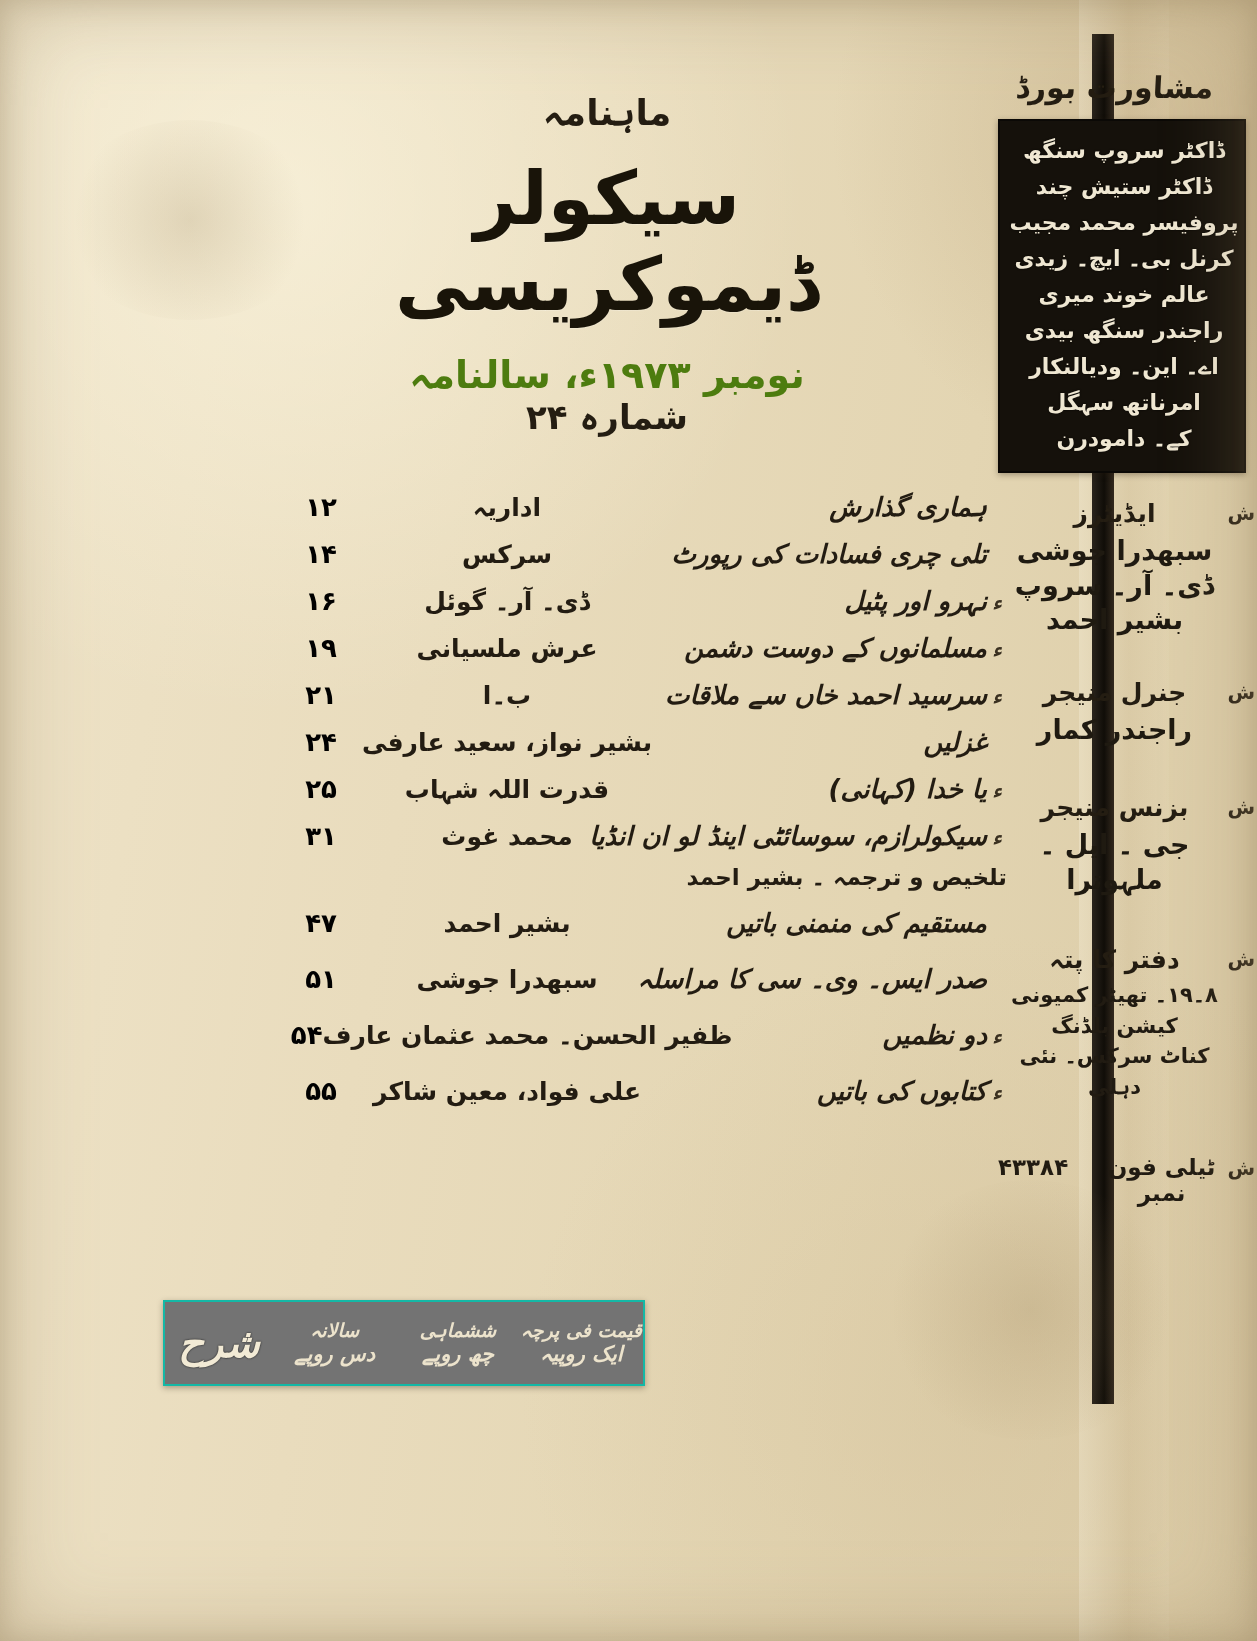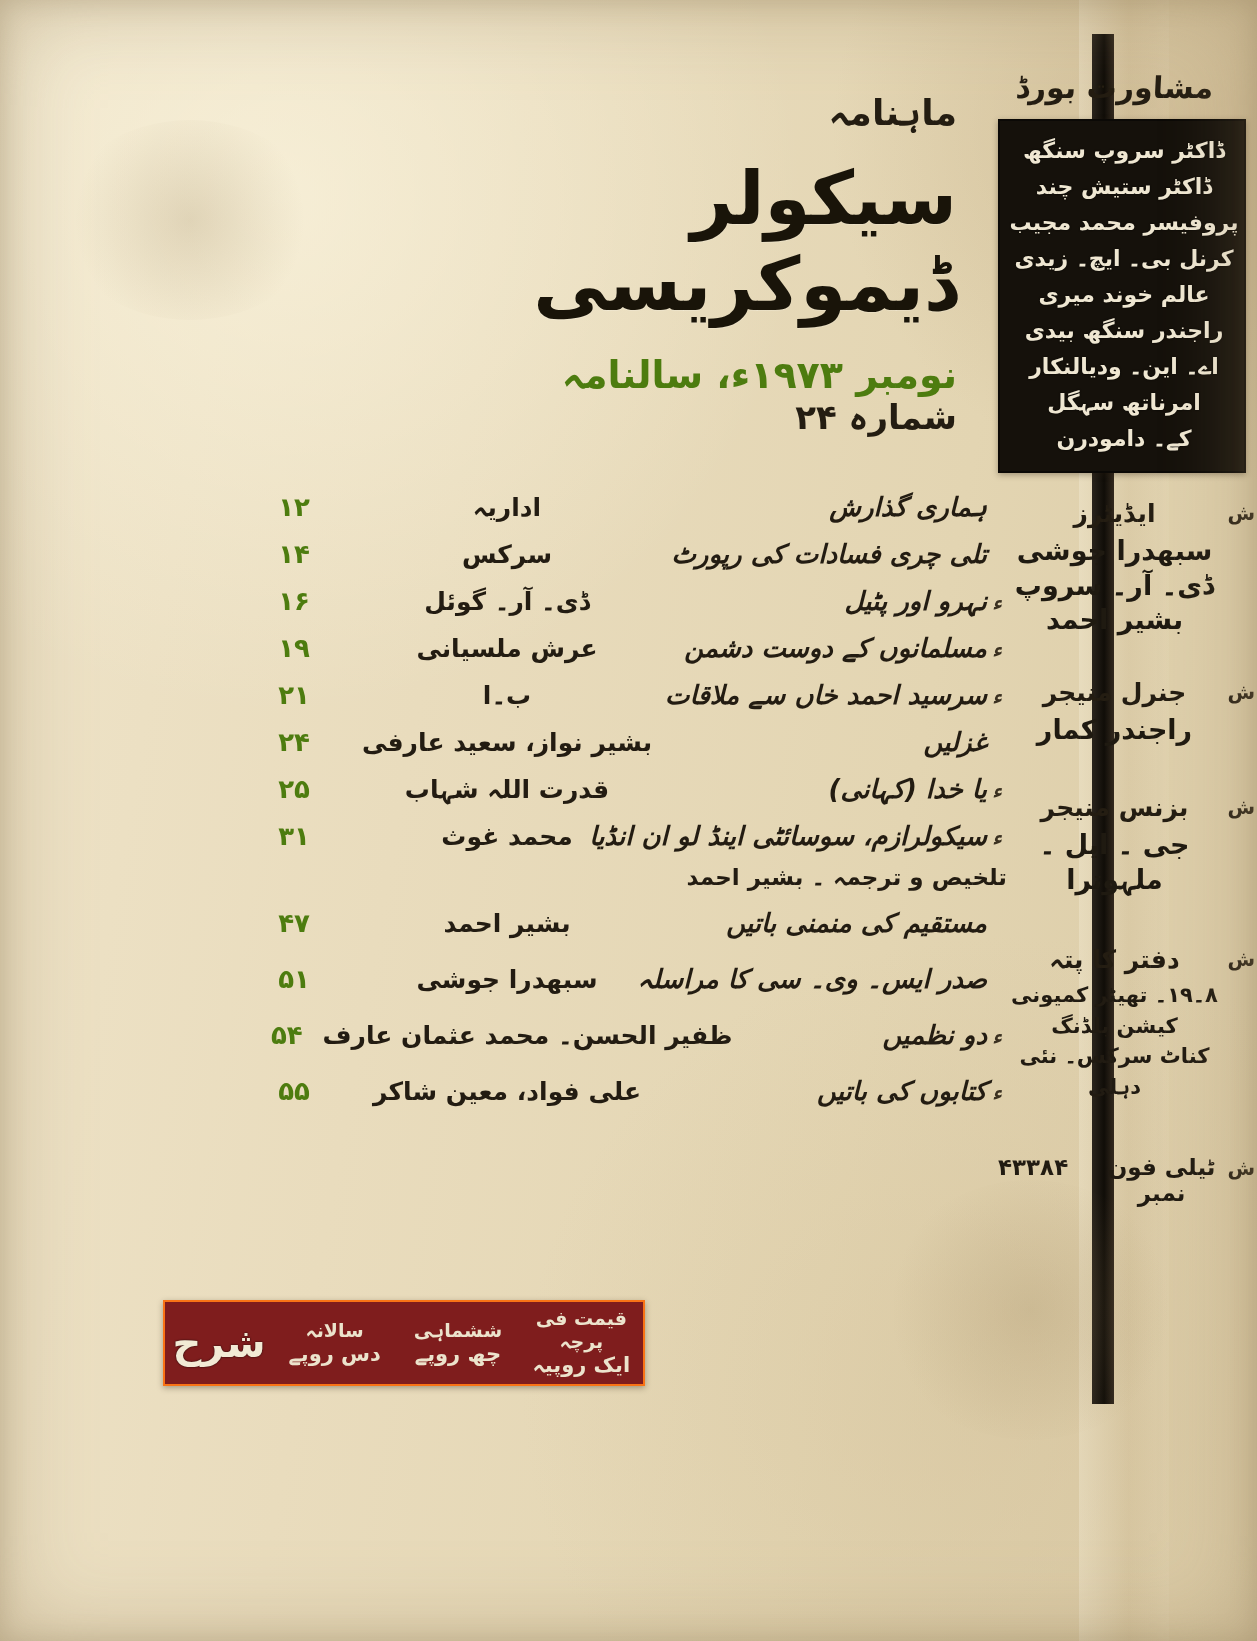--- a/index.html
+++ b/index.html
@@ -74,21 +74,21 @@
     font-size:27px;font-weight:600;color:#1f1a11;
     line-height:1.28;
   }
   .rc-addr{font-size:21px;font-weight:600;color:#211b12;line-height:1.45;}
   .rc-phone{font-size:23px;font-weight:600;color:#211b12;}
   .rc-inline{display:flex;justify-content:center;gap:24px;align-items:baseline;}
 
   
   .masthead{
     position:absolute;top:92px;right:300px;width:700px;
-    direction:rtl;
+    text-align:center;direction:rtl;
   }
   .mh-monthly{font-size:36px;font-weight:600;color:#241d12;letter-spacing:1px;}
   .mh-title{
     font-size:74px;font-weight:700;color:#191409;
     margin:22px 0 26px 0;letter-spacing:2px;
     text-shadow:0 1px 0 rgba(255,255,255,.18);
   }
   .mh-date{font-size:38px;font-weight:600;color:#4d7c0f;margin-bottom:0;}
   .mh-issue{font-size:34px;font-weight:600;color:#241d12;}
 
@@ -106,41 +106,41 @@
     font-size:26px;font-weight:600;color:#231c12;
     white-space:nowrap;
     font-style:italic;
   }
   .c-author{
     flex:1;text-align:center;
     font-size:25px;font-weight:600;color:#231c12;
     white-space:nowrap;
   }
   .c-page{
-    width:86px;text-align:center;
-    font-size:26px;font-weight:600;color:#4d7c0f;
+    width:86px;text-align:right;
+    font-size:26px;font-weight:600;color:#000000;
     padding-left:4px;
   }
   .row-mark{
     display:inline-block;width:20px;text-align:center;
     font-size:20px;color:#3a3020;
   }
   .toc-sub{
     text-align:right;font-size:23px;font-weight:600;
     color:#231c12;margin:-4px 0 18px 0;padding-left:120px;
   }
   .toc-row.tall{margin-bottom:26px;}
 
   
   .price-box{
     position:absolute;left:163px;top:1300px;
     width:478px;height:82px;
-    background:#7f1d1d;border:2px solid #f97316;
+    background:#737373;border:2px solid #14b8a6;
     display:flex;flex-direction:row-reverse;align-items:center;
-    direction:rtl;box-shadow:0 2px 6px rgba(40,30,15,.35);
+    direction:rtl;box-shadow:0 2px 6px rgba(40,30,15,.35);font-style:italic;
   }
   .pb-label{
     width:108px;text-align:center;
     color:#f2ead5;font-size:40px;font-weight:700;
     text-shadow:0 0 2px rgba(0,0,0,.9);
   }
   .pb-item{
     flex:1;text-align:center;color:#ece3cc;
     line-height:1.22;
   }

